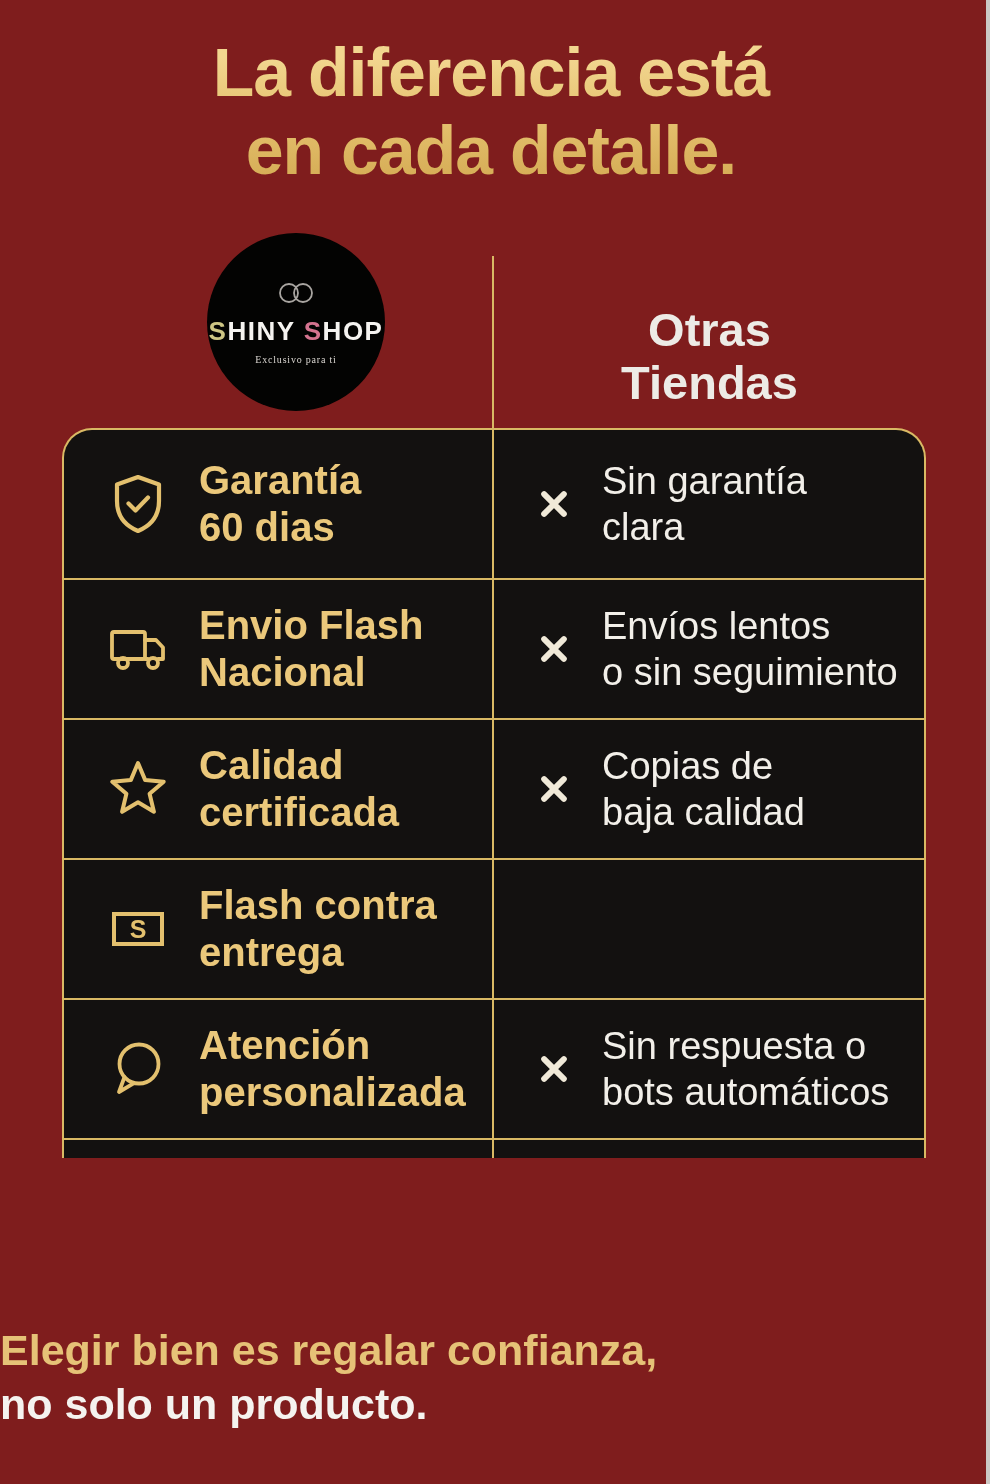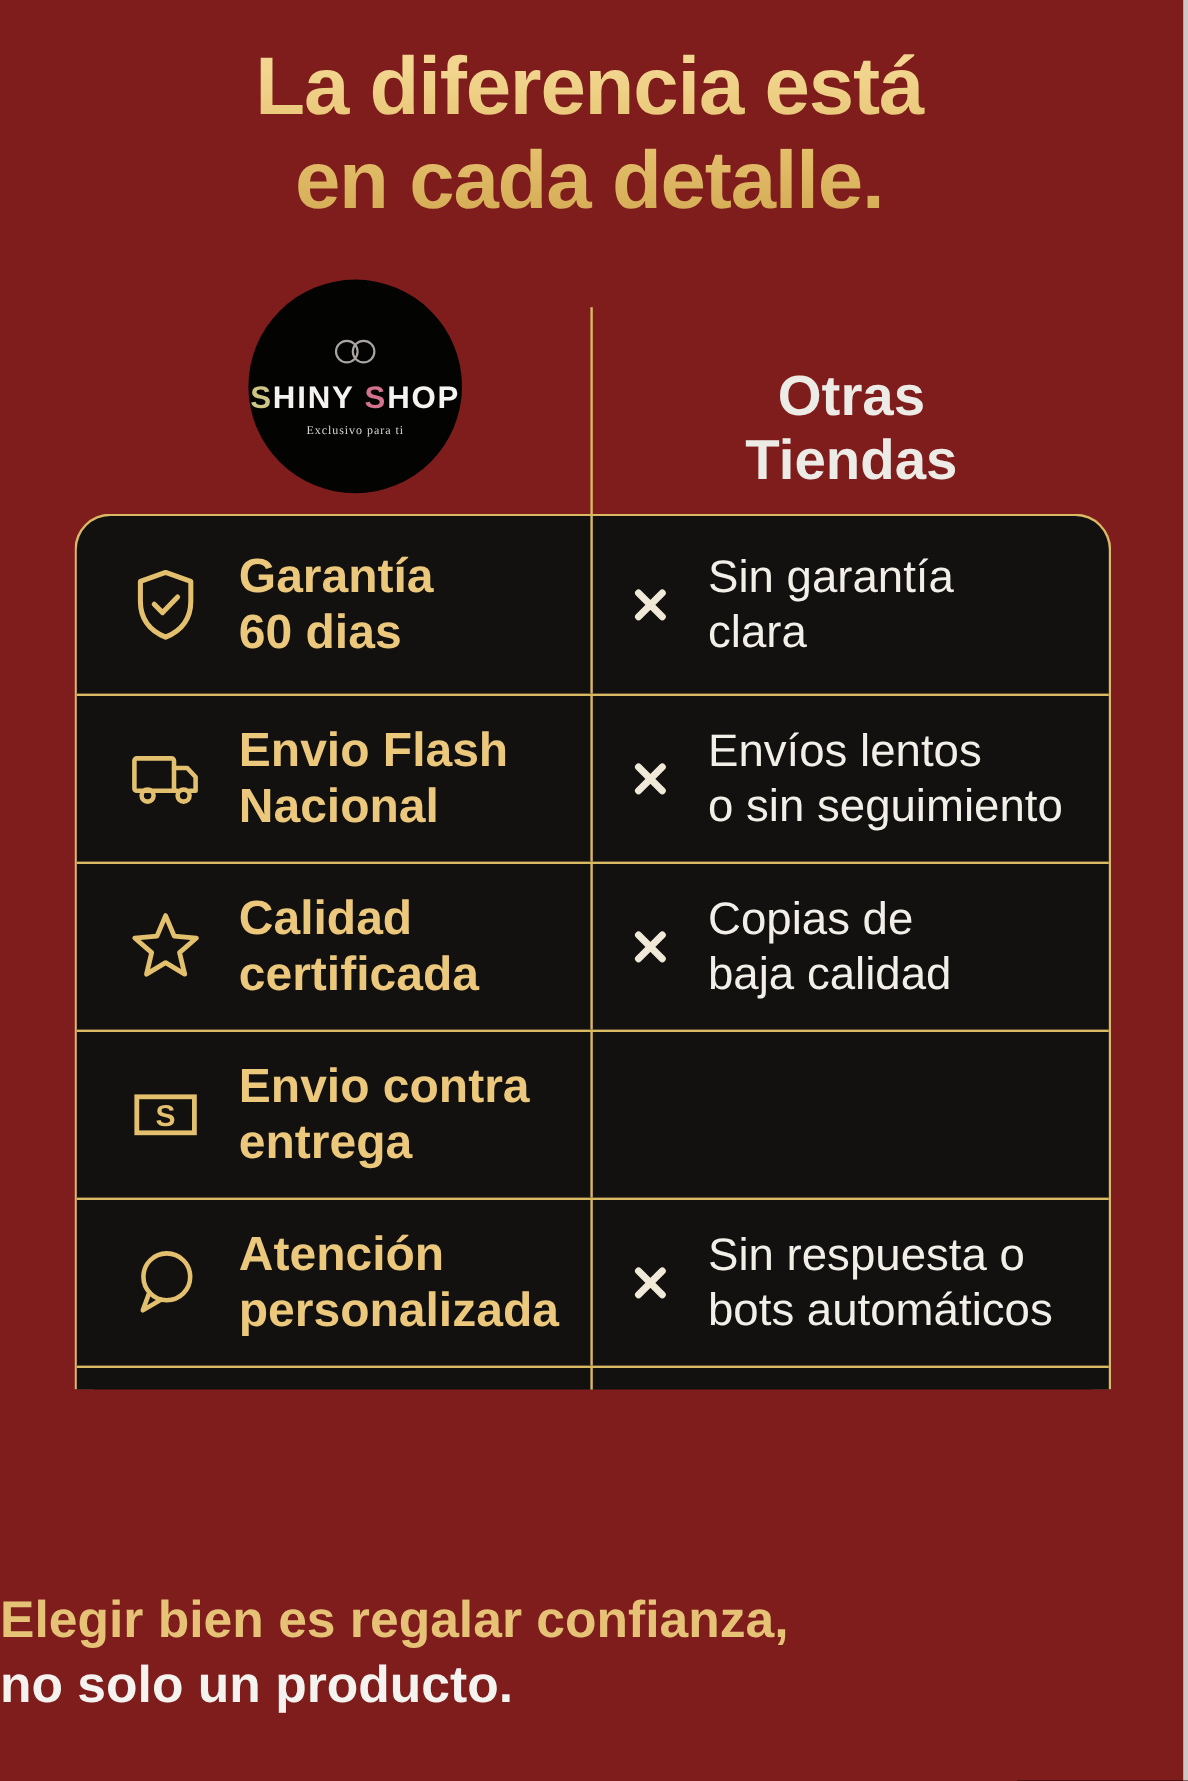--- a/index.html
+++ b/index.html
@@ -91,20 +91,21 @@
     width: 864px;
     border: 2px solid #D9B964;
     border-bottom: none;
     border-radius: 30px 30px 0 0;
     background: #131110;
   }
   .row {
     display: flex;
     height: 140px;
     border-bottom: 2px solid #D9B964;
+    gap: 12px;
   }
   .row:first-child { height: 150px; }
   .row:last-of-type { height: 142px; }
   .cell-left {
     width: 430px;
     border-right: 2px solid #D9B964;
     display: flex;
     align-items: center;
     padding-left: 42px;
     gap: 29px;
@@ -250,21 +251,21 @@
     </div>
 
     <div class="row">
       <div class="cell-left">
         <span class="icon-box">
           <svg width="64" height="64" viewBox="0 0 64 64" fill="none" stroke="#E3C06E" stroke-width="4">
             <rect x="8" y="17" width="48" height="30"></rect>
             <text x="32" y="41" text-anchor="middle" font-size="25" font-weight="700" fill="#E3C06E" stroke="none">S</text>
           </svg>
         </span>
-        <span class="feature pre">Envio contra
+        <span class="feature pre">Flash contra
 entrega</span>
       </div>
     </div>
 
     <div class="row">
       <div class="cell-left">
         <span class="icon-box">
           <svg width="64" height="64" viewBox="0 0 64 64" fill="none" stroke="#E3C06E" stroke-width="3.8" stroke-linecap="round" stroke-linejoin="round">
             <circle cx="33" cy="27" r="19.5"></circle>
             <path d="M18.5 40 L13 55 L28 46.2"></path>

